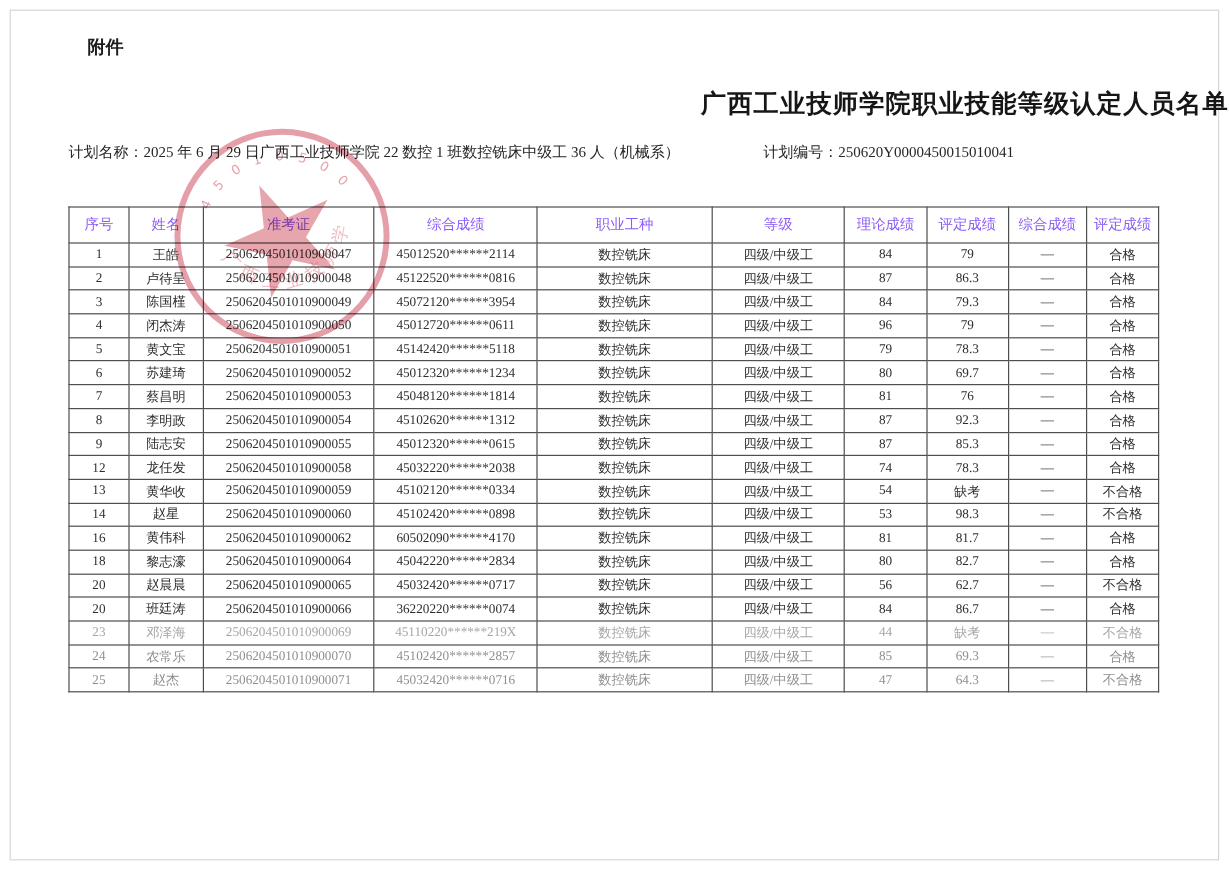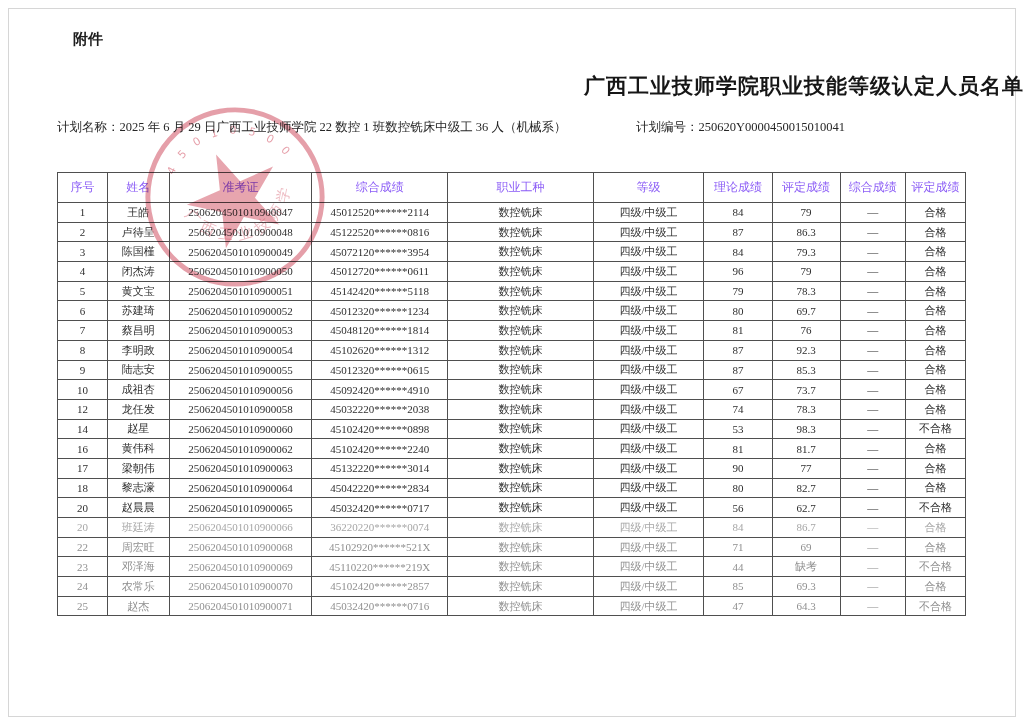--- a/index.html
+++ b/index.html
@@ -222,76 +222,64 @@
         <td>2506204501010900055</td>
         <td>45012320******0615</td>
         <td>数控铣床</td>
         <td>四级/中级工</td>
         <td>87</td>
         <td>85.3</td>
         <td>—</td>
         <td>合格</td>
       </tr>
       <tr>
-        <td>10</td>
-        <td>成祖杏</td>
-        <td>2506204501010900056</td>
-        <td>45092420******4910</td>
-        <td>数控铣床</td>
-        <td>四级/中级工</td>
-        <td>67</td>
-        <td>73.7</td>
-        <td>—</td>
-        <td>合格</td>
-      </tr>
-      <tr>
         <td>12</td>
         <td>龙任发</td>
         <td>2506204501010900058</td>
         <td>45032220******2038</td>
         <td>数控铣床</td>
         <td>四级/中级工</td>
         <td>74</td>
         <td>78.3</td>
         <td>—</td>
         <td>合格</td>
       </tr>
       <tr>
+        <td>13</td>
+        <td>黄华收</td>
+        <td>2506204501010900059</td>
+        <td>45102120******0334</td>
+        <td>数控铣床</td>
+        <td>四级/中级工</td>
+        <td>54</td>
+        <td>缺考</td>
+        <td>—</td>
+        <td>不合格</td>
+      </tr>
+      <tr>
         <td>14</td>
         <td>赵星</td>
         <td>2506204501010900060</td>
         <td>45102420******0898</td>
         <td>数控铣床</td>
         <td>四级/中级工</td>
         <td>53</td>
         <td>98.3</td>
         <td>—</td>
         <td>不合格</td>
       </tr>
       <tr>
         <td>16</td>
         <td>黄伟科</td>
         <td>2506204501010900062</td>
-        <td>45102420******2240</td>
+        <td>60502090******4170</td>
         <td>数控铣床</td>
         <td>四级/中级工</td>
         <td>81</td>
         <td>81.7</td>
-        <td>—</td>
-        <td>合格</td>
-      </tr>
-      <tr>
-        <td>17</td>
-        <td>梁朝伟</td>
-        <td>2506204501010900063</td>
-        <td>45132220******3014</td>
-        <td>数控铣床</td>
-        <td>四级/中级工</td>
-        <td>90</td>
-        <td>77</td>
         <td>—</td>
         <td>合格</td>
       </tr>
       <tr>
         <td>18</td>
         <td>黎志濠</td>
         <td>2506204501010900064</td>
         <td>45042220******2834</td>
         <td>数控铣床</td>
         <td>四级/中级工</td>
@@ -314,32 +302,20 @@
       </tr>
       <tr>
         <td>20</td>
         <td>班廷涛</td>
         <td>2506204501010900066</td>
         <td>36220220******0074</td>
         <td>数控铣床</td>
         <td>四级/中级工</td>
         <td>84</td>
         <td>86.7</td>
-        <td>—</td>
-        <td>合格</td>
-      </tr>
-      <tr>
-        <td>22</td>
-        <td>周宏旺</td>
-        <td>2506204501010900068</td>
-        <td>45102920******521X</td>
-        <td>数控铣床</td>
-        <td>四级/中级工</td>
-        <td>71</td>
-        <td>69</td>
         <td>—</td>
         <td>合格</td>
       </tr>
       <tr>
         <td>23</td>
         <td>邓泽海</td>
         <td>2506204501010900069</td>
         <td>45110220******219X</td>
         <td>数控铣床</td>
         <td>四级/中级工</td>

